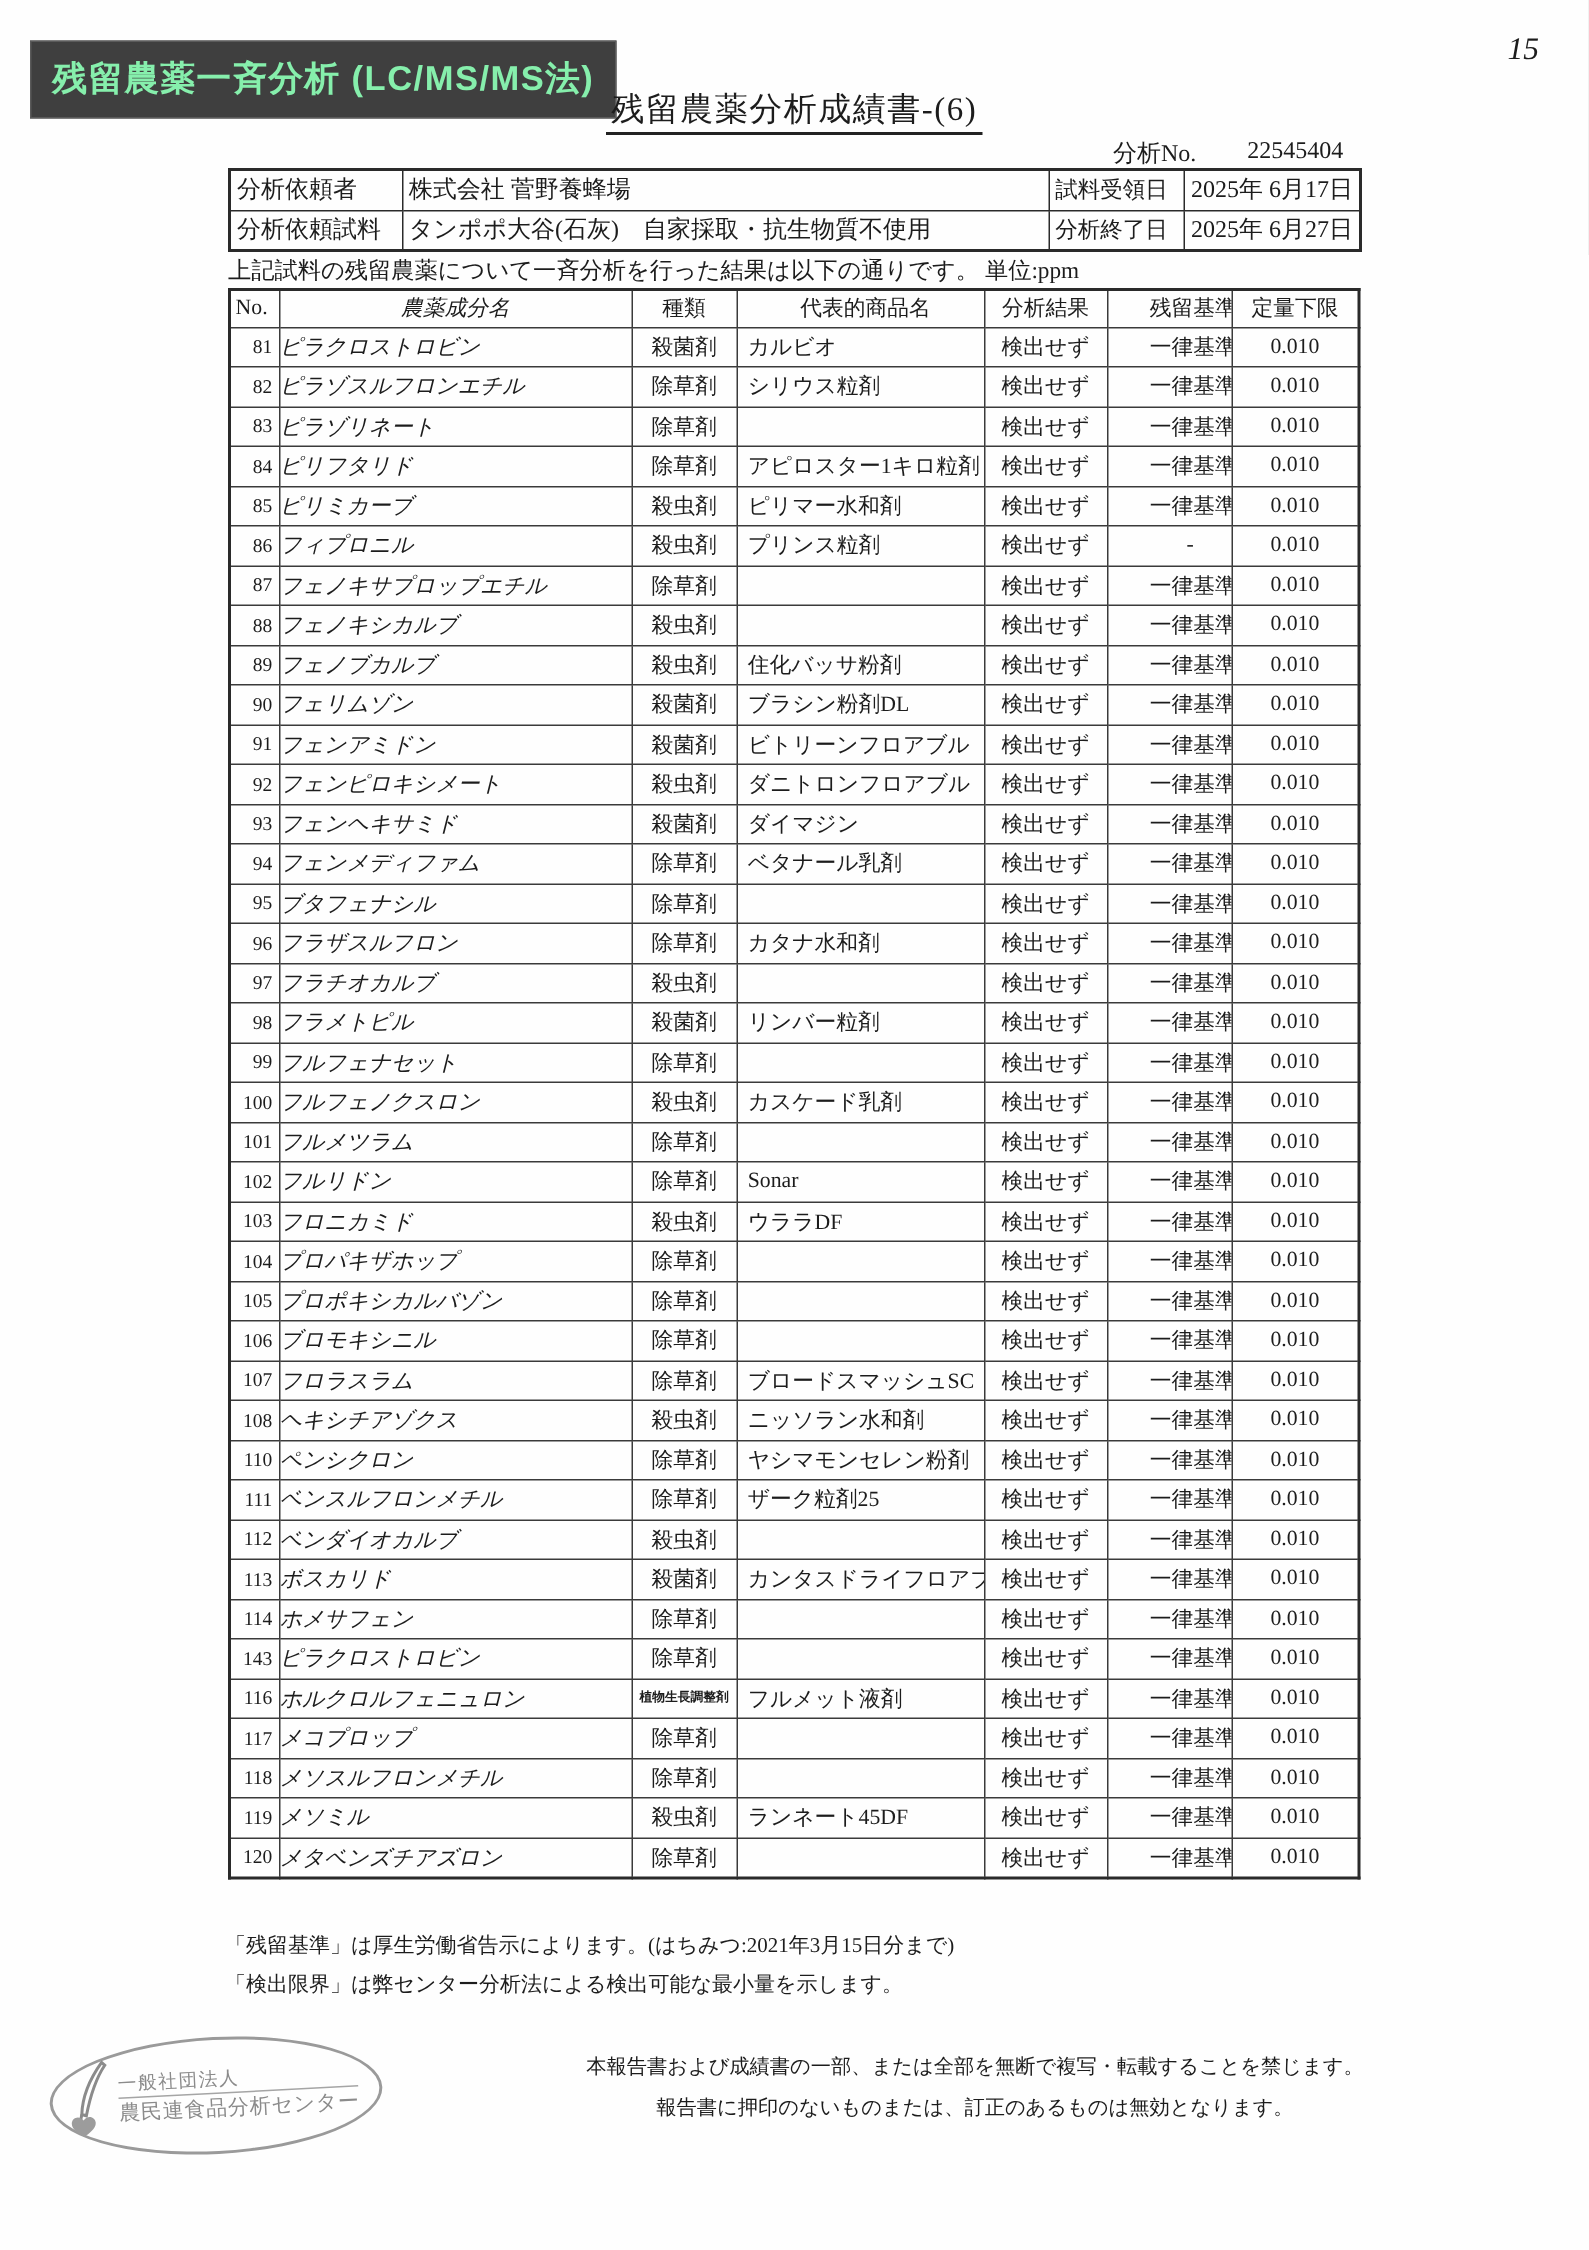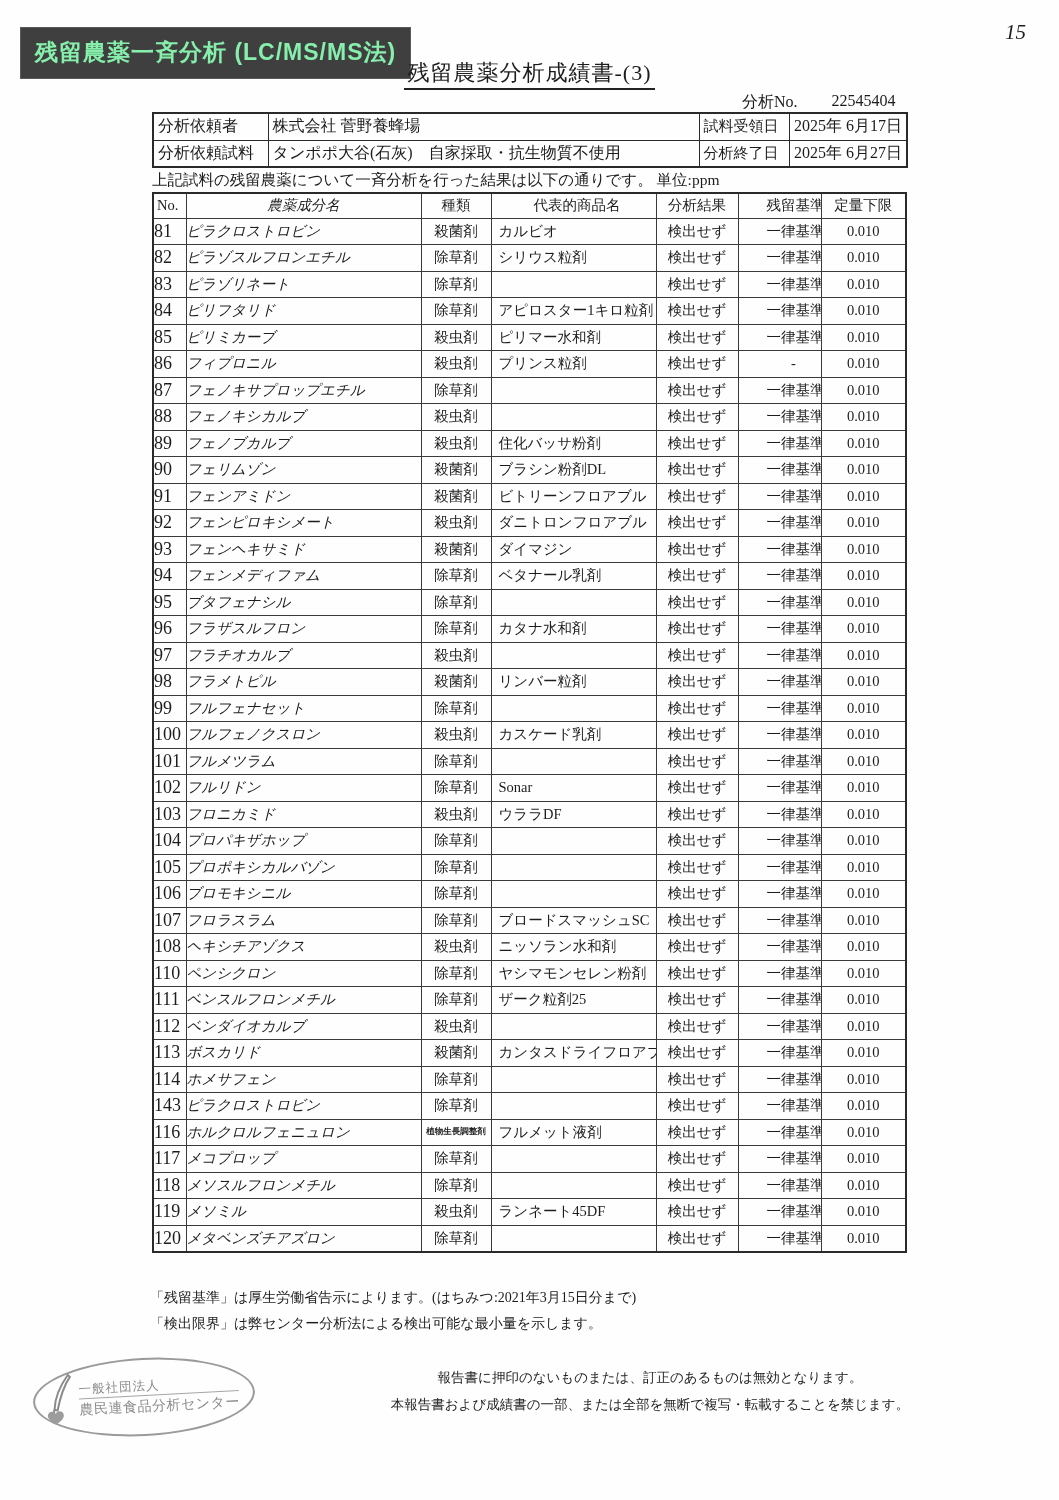--- a/index.html
+++ b/index.html
@@ -93,21 +93,21 @@
     white-space: nowrap;
   }
   .results-table { border: 2px solid #2a2a2a; }
   .results-table th {
     height: 25px;
     font-weight: normal;
     text-align: center;
     font-size: 14.5px;
   }
   .results-table td { height: 26.5px; }
-  .col-no     { width: 33px;  text-align: left;  padding-right: 4px; font-size: 18px; }
+  .col-no     { width: 33px;  text-align: right;  padding-right: 4px; font-size: 13px; }
   .col-name   { width: 235px; text-align: left;   padding-left: 0; font-style: italic; }
   .col-type   { width: 70px;  text-align: center; }
   .col-product{ width: 165px; text-align: left;   padding-left: 7px; }
   .col-result { width: 82px;  text-align: center; }
   .col-limit  { width: 83px;  text-align: center; padding-left: 28px; }
   .col-loq    { width: 85px;  text-align: center; }
   td.tiny { font-size: 8.5px; font-weight: bold; letter-spacing: 0; }
   
   .footnotes {
     position: absolute;
@@ -145,21 +145,21 @@
   }
 </style>
 </head>
 <body>
 
 <div class="page">
 
   <div class="badge">残留農薬一斉分析 (LC/MS/MS法)</div>
   <div class="page-number">15</div>
   <div class="doc-title">
-    <span>残留農薬分析成績書-(3)</span>
+    <span>残留農薬分析成績書-(6)</span>
   </div>
 
   <div class="analysis-no">
     <span>分析No.</span>
     <span>22545404</span>
   </div>
 
   <table class="info-table">
     <tbody>
         <tr>
@@ -557,17 +557,17 @@
       <path d="M9 36 L7 44" stroke="#8b8b8b" stroke-width="2" fill="none"></path>
       <path d="M10 40 c-3 -4 -8 -2 -8 2 c0 4 5 7 8 9 c3 -2 8 -5 8 -9 c0 -4 -5 -6 -8 -2 z" fill="#9c9c9c"></path>
     </svg>
     <div class="logo-text">
       <span class="l1">一般社団法人</span>
       <span class="l2">農民連食品分析センター</span>
     </div>
   </div>
 
   <div class="disclaimer">
+    <div>本報告書および成績書の一部、または全部を無断で複写・転載することを禁じます。</div>
     <div>報告書に押印のないものまたは、訂正のあるものは無効となります。</div>
-    <div>本報告書および成績書の一部、または全部を無断で複写・転載することを禁じます。</div>
   </div>
 
 </div>
 
 </body></html>

